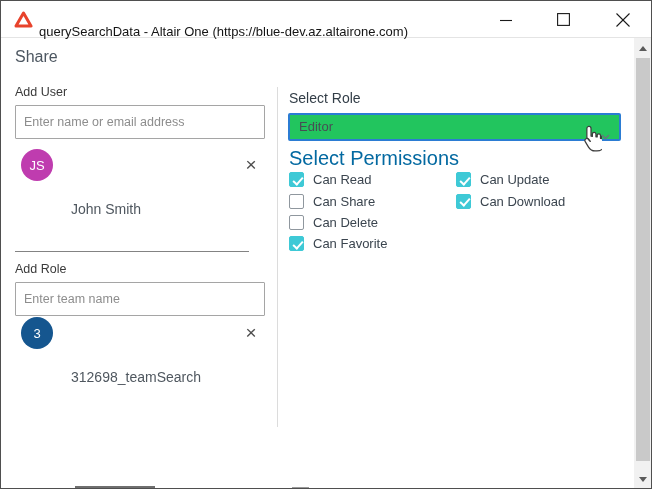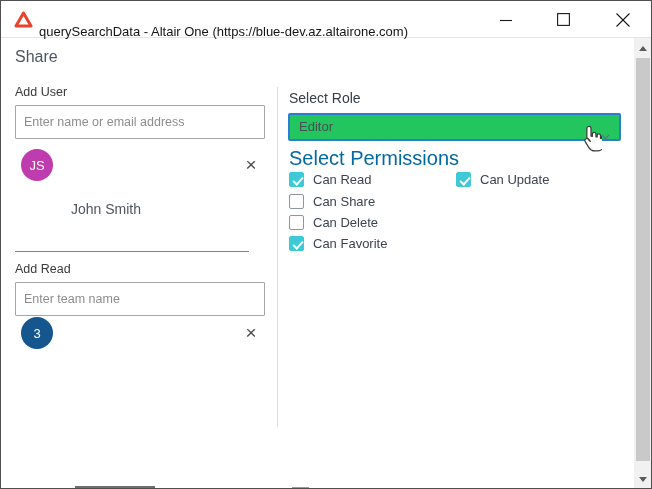--- a/index.html
+++ b/index.html
@@ -152,25 +152,26 @@
   <input class="text-input inp-user" type="text" placeholder="Enter name or email address" style="">
 
   <div class="entity-row row-user">
     <div class="avatar" style="background: rgb(191, 60, 175);">JS</div>
     <div class="entity-name">John Smith</div>
     <div class="remove-x">×</div>
   </div>
 
   <div class="h-divider"></div>
 
-  <div class="field-label lbl-team">Add Read</div>
+  <div class="field-label lbl-team">Add Role</div>
   <input class="text-input inp-team" type="text" placeholder="Enter team name" style="">
 
   <div class="entity-row row-team">
     <div class="avatar" style="background: rgb(21, 86, 143);">3</div>
+    <div class="entity-name">312698_teamSearch</div>
     <div class="remove-x">×</div>
   </div>
 
   <div class="v-divider"></div>
 
   <div class="lbl-role">Select Role</div>
   <div class="role-select">
     <span>Editor</span>
     <span class="role-chevron">
       <svg width="9" height="6" viewBox="0 0 9 6">
@@ -196,20 +197,24 @@
       <span class="perm-label">Can Delete</span>
     </div>
     <div class="perm-item">
       <span class="cbox checked"></span>
       <span class="perm-label">Can Favorite</span>
     </div>
     <div class="perm-item">
       <span class="cbox checked"></span>
       <span class="perm-label">Can Update</span>
     </div>
+    <div class="perm-item">
+      <span class="cbox checked"></span>
+      <span class="perm-label">Can Download</span>
+    </div>
   </div>
 
 
   <span class="mouse-cursor">
     <svg width="22" height="27" viewBox="0 0 16 19.5">
       <path d="M5 9.2 V2.5 a1.5 1.5 0 0 1 3 0 V8 l1 .15 V6.6 a1.3 1.3 0 0 1 2.6 0 v1.9 l.9.15 V7.6 a1.2 1.2 0 0 1 2.4 0 v2 l.8.2 V8.9 a1.1 1.1 0 0 1 2.2 0 V13 c0 3.5 -2.2 5.8 -5.6 5.8 h-1.4 c-2.3 0 -3.6 -1 -4.7 -2.8 l-2.4 -4 c-.5 -.8 -.2 -1.7 .6 -2.1 .8 -.4 1.6 -.1 2.2 .7 l.9 1.3 z" fill="#fff" stroke="#3d3d3d" stroke-width="0.9" stroke-linejoin="round"></path>
     </svg>
   </span>
 
   <div class="frag frag1"></div>

